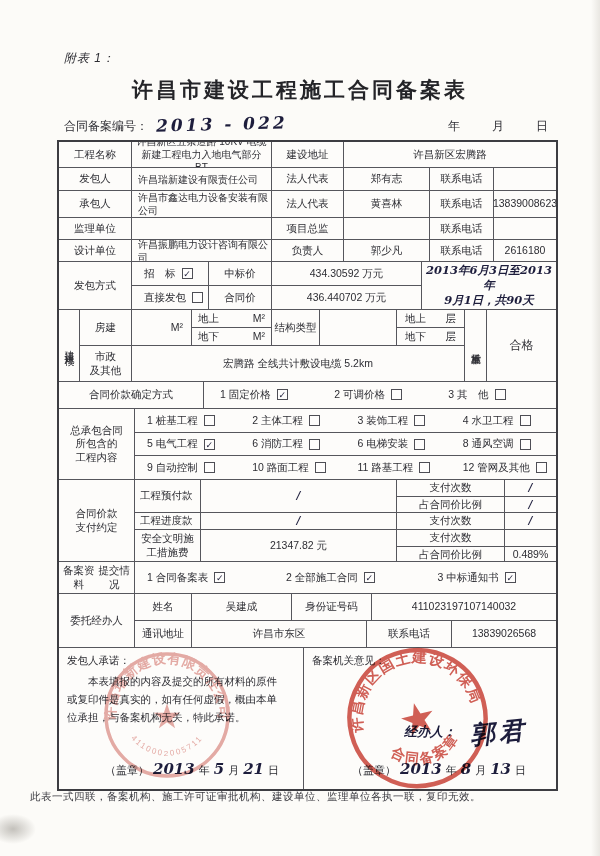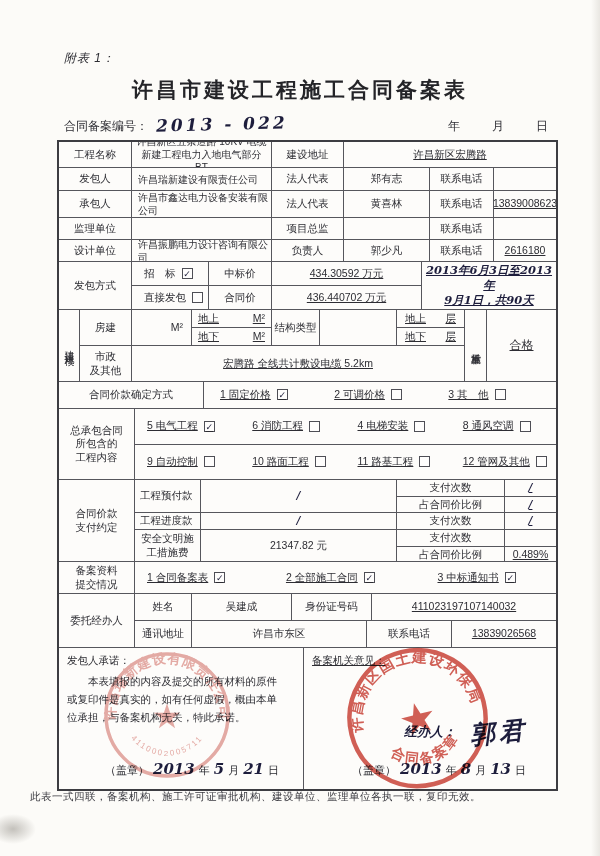--- a/index.html
+++ b/index.html
@@ -17,21 +17,21 @@
   .date-header { position:absolute; right:52px; top:118px; font-size:12px; display:flex; gap:32px; }
   .hw { font-family:"DejaVu Serif","Liberation Serif",serif; font-style:italic; font-weight:bold; color:#1d1d3c; }
   .serial-value { font-size:17px; margin-left:8px; letter-spacing:3px; transform:rotate(-1.5deg); }
 
   .tbl { position:absolute; left:57px; top:140px; width:501px; border:2px solid #3d3d42;
     font-size:10.5px; background:rgba(255,255,255,.25); }
   .row { display:flex; border-bottom:1px solid #56565c; align-items:stretch; }
   .row:last-child { border-bottom:none; }
   .c { border-right:1px solid #56565c; display:flex; align-items:center; justify-content:center;
     text-align:center; padding:1px 2px; overflow:hidden; line-height:1.3; }
-  .c.last { border-right:none;text-decoration:underline; }
+  .c.last { border-right:none; }
   .left { justify-content:flex-start; text-align:left; }
   .colwrap { display:flex; flex-direction:column; }
   .subrow { display:flex; border-bottom:1px solid #56565c; flex:1; align-items:stretch; }
   .subrow:last-child { border-bottom:none; }
   .vert { writing-mode:vertical-rl; text-orientation:upright; letter-spacing:2px; line-height:1; }
   .cb { display:inline-block; width:11px; height:11px; border:1px solid #4e4e55; margin-left:6px;
     font-size:9px; line-height:10px; text-align:center; color:#24243f; background:rgba(255,255,255,.4); flex:none; }
   .cbitem { display:flex; align-items:center; justify-content:flex-start; padding-left:12px; }
   .small { font-size:10px; }
   .handval { font-size:11.5px; }
@@ -205,29 +205,49 @@
     <div class="row" style="height:71px">
       <div class="c" style="width:76px;flex-direction:column">
         <span>总承包合同</span>
         <span>所包含的</span>
         <span>工程内容</span>
       </div>
       <div class="colwrap" style="flex:1">
         <div class="subrow">
           <div class="c last" style="flex:1;padding:0">
             <span class="cbitem" style="width:25%">
+                <span>1 桩基工程</span>
+                <span class="cb"></span>
+              </span>
+            <span class="cbitem" style="width:25%">
+                <span>2 主体工程</span>
+                <span class="cb"></span>
+              </span>
+            <span class="cbitem" style="width:25%">
+                <span>3 装饰工程</span>
+                <span class="cb"></span>
+              </span>
+            <span class="cbitem" style="width:25%">
+                <span>4 水卫工程</span>
+                <span class="cb"></span>
+              </span>
+          </div>
+        </div>
+        <div class="subrow">
+          <div class="c last" style="flex:1;padding:0">
+            <span class="cbitem" style="width:25%">
                 <span>5 电气工程</span>
                 <span class="cb checked">✓</span>
               </span>
             <span class="cbitem" style="width:25%">
                 <span>6 消防工程</span>
                 <span class="cb"></span>
               </span>
             <span class="cbitem" style="width:25%">
-                <span>4 电梯安装</span>
+                <span>6 电梯安装</span>
                 <span class="cb"></span>
               </span>
             <span class="cbitem" style="width:25%">
                 <span>8 通风空调</span>
                 <span class="cb"></span>
               </span>
           </div>
         </div>
         <div class="subrow">
           <div class="c last" style="flex:1;padding:0">
@@ -292,21 +312,21 @@
             <div class="subrow">
               <div class="c" style="width:108px">占合同价比例</div>
               <div class="c last" style="flex:1">0.489%</div>
             </div>
           </div>
         </div>
       </div>
     </div>
 
     <div class="row" style="height:32px">
-      <div class="c" style="width:76px;flex-direction:column">
+      <div class="c" style="width:76px;flex-direction:row">
         <span>备案资料</span>
         <span>提交情况</span>
       </div>
       <div class="c last" style="flex:1;justify-content:space-between;padding:0">
         <span class="cbitem" style="width:33%">
           <span>1 合同备案表</span>
           <span class="cb checked">✓</span>
         </span>
         <span class="cbitem" style="width:36%">
           <span>2 全部施工合同</span>

